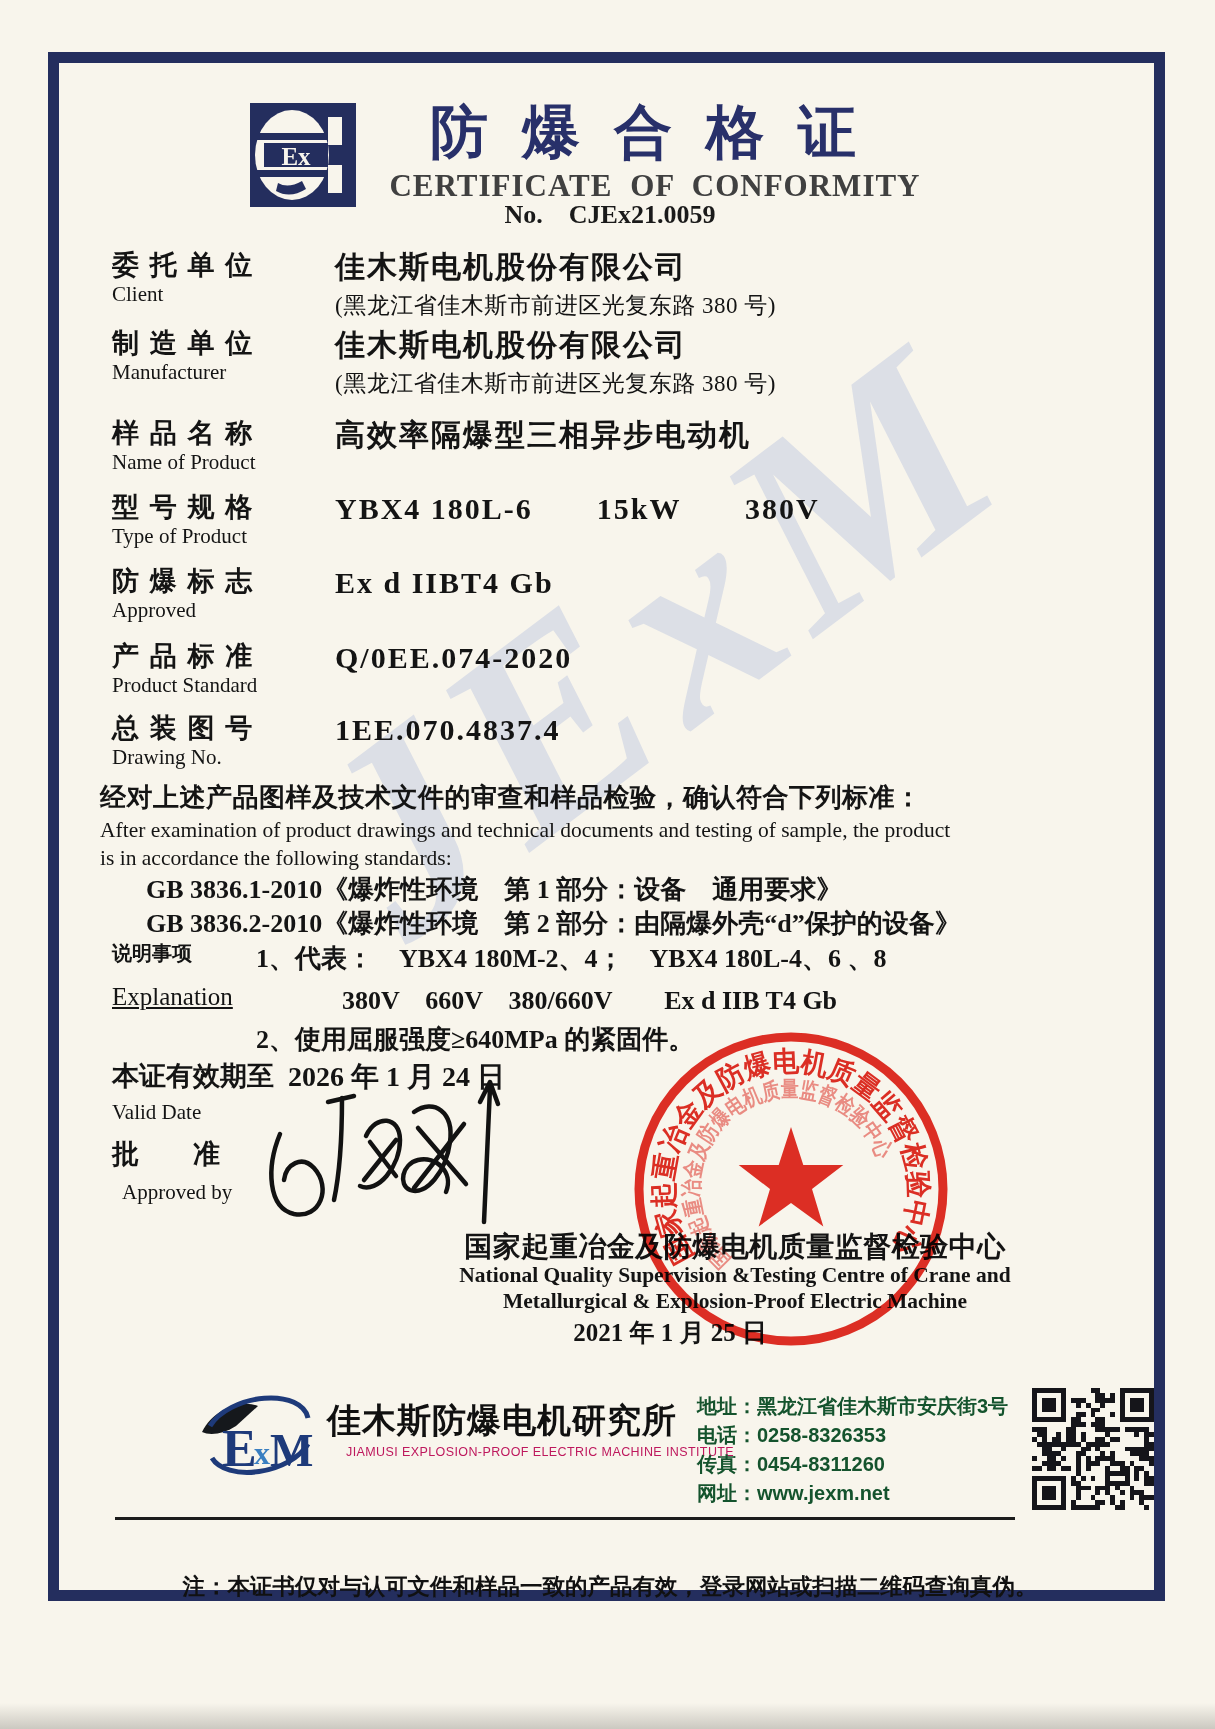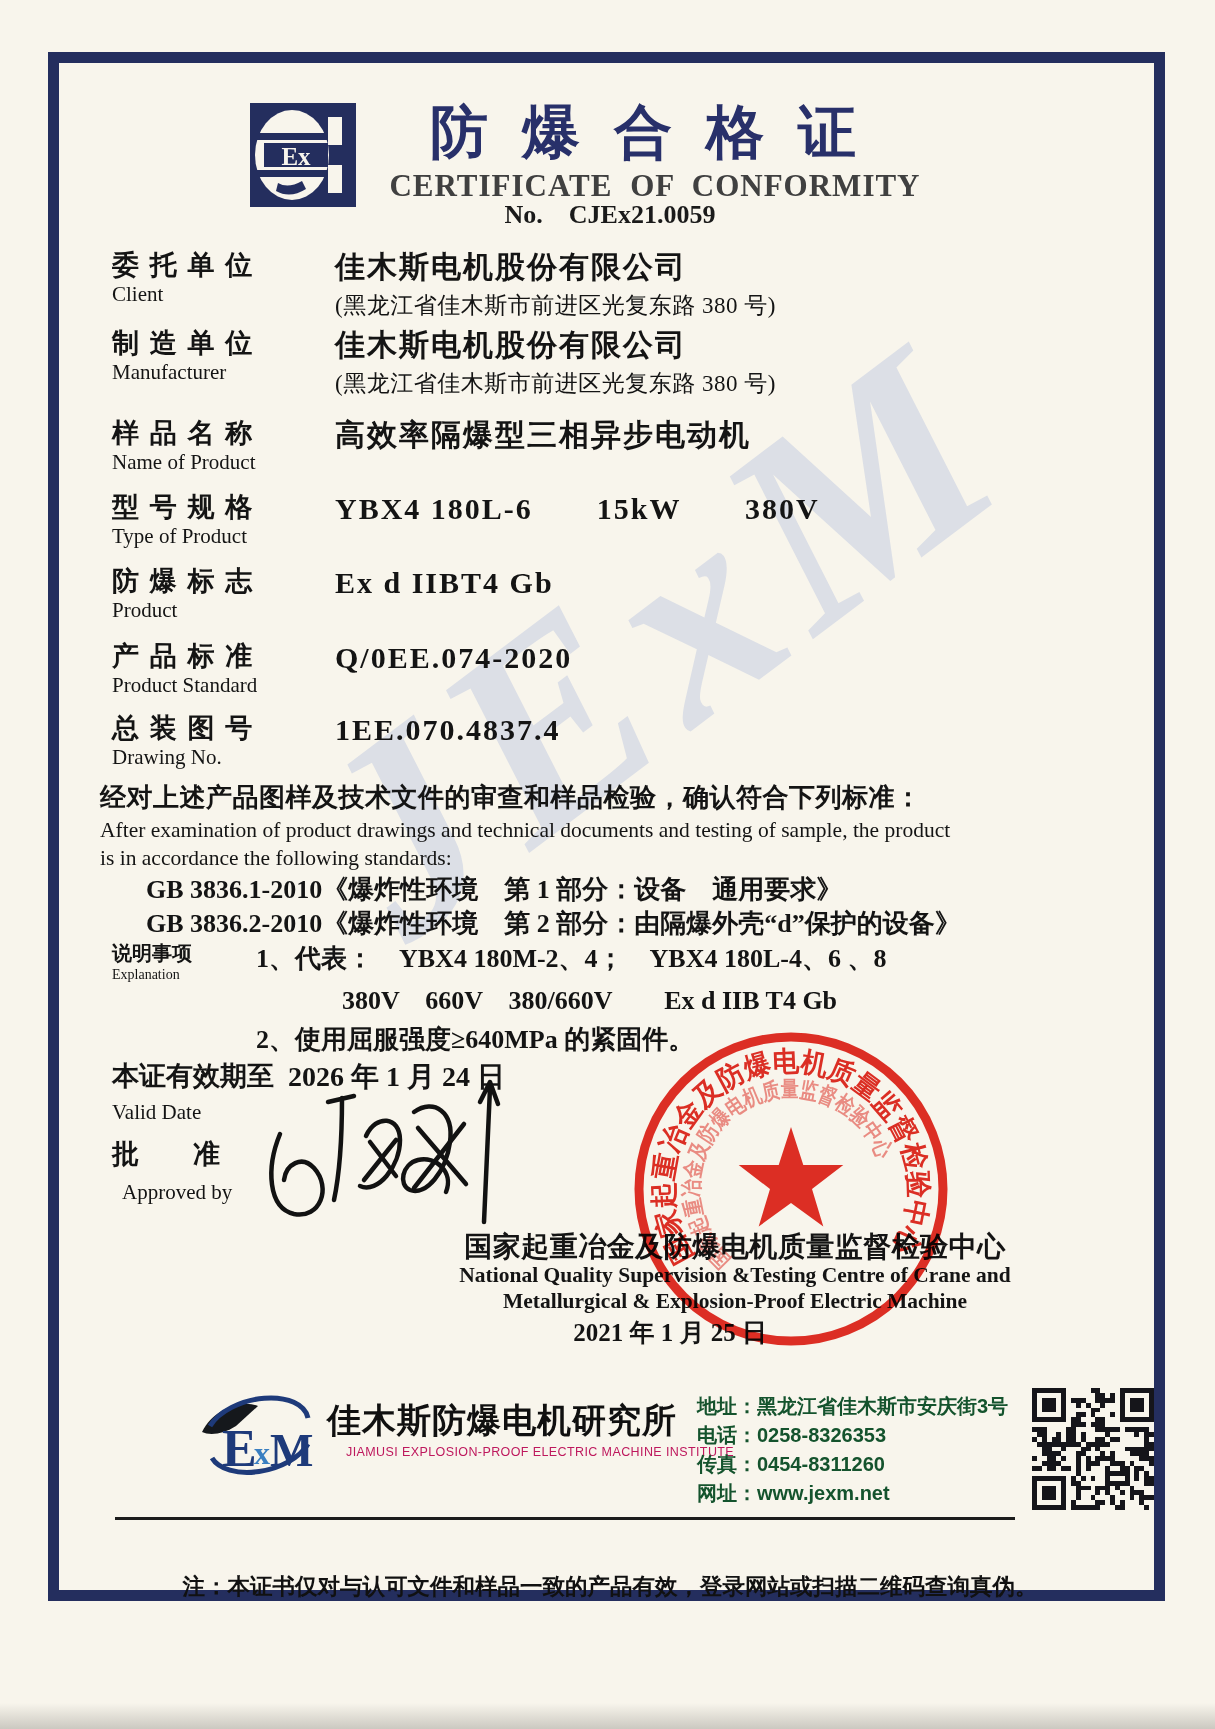--- a/index.html
+++ b/index.html
@@ -110,21 +110,21 @@
         <div class="zh">型 号 规 格</div>
       <div class="en">Type of Product</div>
       </div>
     <div class="val">
         <div class="main">YBX4 180L-6　　15kW　　380V</div>
       </div>
   </div>
   <div class="abs row" style="top:566px;">
     <div class="lab">
         <div class="zh">防 爆 标 志</div>
-      <div class="en">Product</div>
+      <div class="en">Approved</div>
       </div>
     <div class="val">
         <div class="main">Ex d IIBT4 Gb</div>
       </div>
   </div>
   <div class="abs row" style="top:641px;">
     <div class="lab">
         <div class="zh">产 品 标 准</div>
       <div class="en">Product Standard</div>
       </div>
@@ -145,21 +145,21 @@
   <div class="abs stmt-zh">经对上述产品图样及技术文件的审查和样品检验，确认符合下列标准：</div>
   <div class="abs stmt-en">
     <div>After examination of product drawings and technical documents and testing of sample, the product</div>
     <div>is in accordance the following standards:</div>
   </div>
   <div class="abs std" style="top:872px;">GB 3836.1-2010《爆炸性环境　第 1 部分：设备　通用要求》</div>
   <div class="abs std" style="top:906px;">GB 3836.2-2010《爆炸性环境　第 2 部分：由隔爆外壳“d”保护的设备》</div>
 
   <div class="abs" style="left:112px;top:940px;">
     <div style="font-size:20px;font-weight:bold;">说明事项</div>
-    <div style="font-size:14px;margin-top:0;">Explanation</div>
+    <div style="font-size:25px;margin-top:16px;text-decoration:underline;">Explanation</div>
   </div>
   <div class="abs expl-line" style="left:256px;top:941px;">1、代表：　YBX4 180M-2、4；　YBX4 180L-4、6 、8</div>
   <div class="abs expl-line" style="left:342px;top:983px;">380V　660V　380/660V　　Ex d IIB T4 Gb</div>
   <div class="abs expl-line" style="left:256px;top:1022px;">2、使用屈服强度≥640MPa 的紧固件。</div>
 
   <div class="abs" style="left:112px;top:1058px;">
     <div style="font-size:27px;font-weight:bold;">本证有效期至</div>
     <div style="font-size:21px;margin-top:6px;">Valid Date</div>
   </div>
   <div class="abs valid-val" style="left:288px;top:1058px;">2026 年 1 月 24 日</div>

